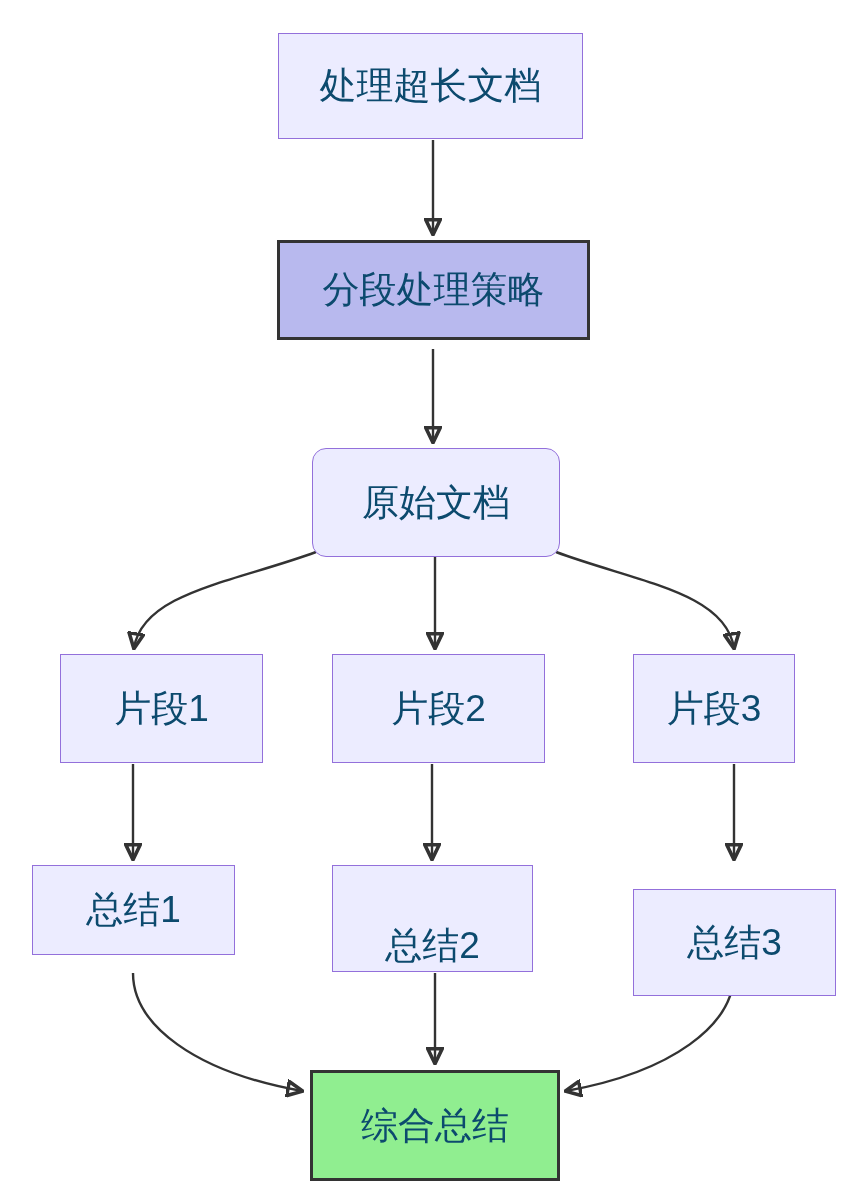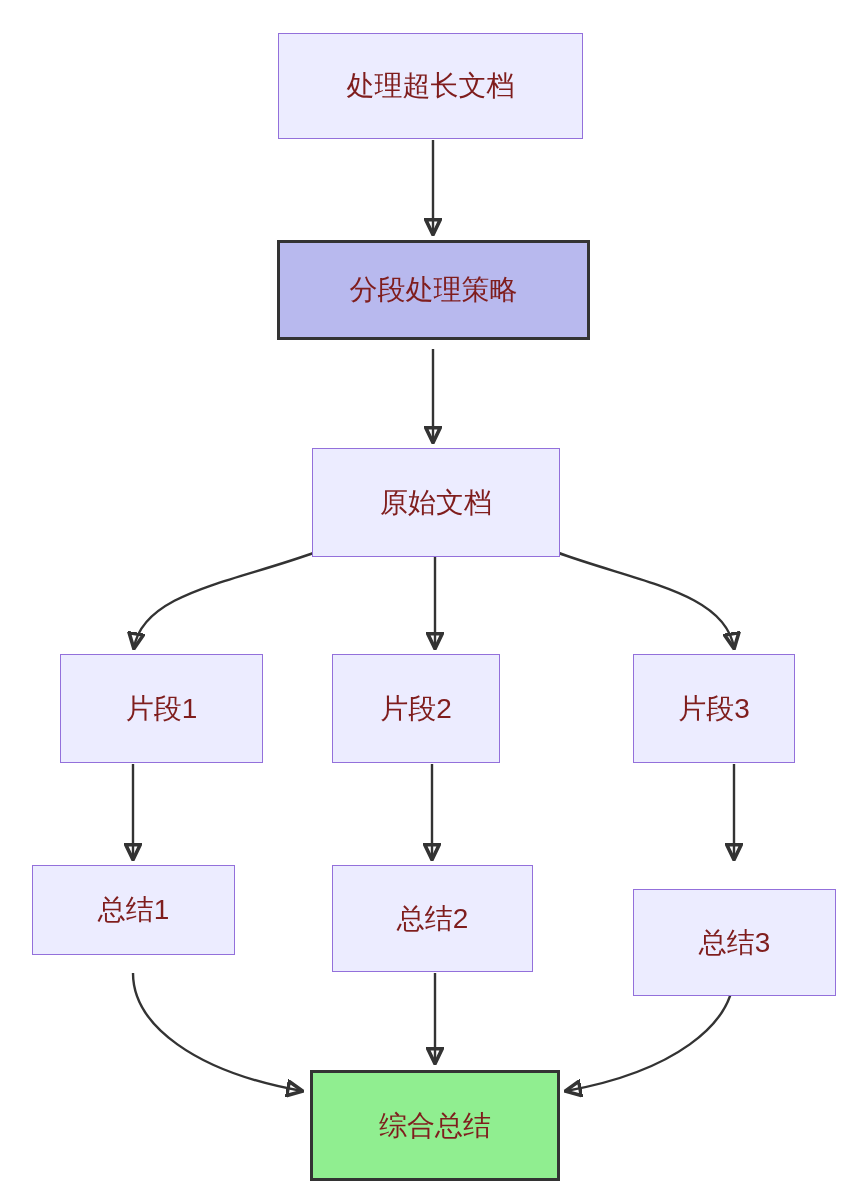--- a/index.html
+++ b/index.html
@@ -26,46 +26,46 @@
     fill: none;
     stroke: #333333;
     stroke-width: 2.4;
   }
   .node {
     position: absolute;
     display: flex;
     align-items: center;
     justify-content: center;
     box-sizing: border-box;
-    font-size: 28px;
-    color: #7f1d1d;
+    font-size: 37px;
+    color: #0c4a6e;
     text-align: center;
     white-space: nowrap;
   }
   .node--default {
     background: #ECECFF;
     border: 1.5px solid #9370DB;
   }
   .node--strategy {
     background: #B8B9EE;
     border: 3.5px solid #333333;
   }
   .node--final {
     background: #90EE90;
     border: 3.5px solid #333333;
   }
   
   .n-start    { left: 278px; top: 33px;   width: 305px; height: 106px; }
   .n-strategy { left: 277px; top: 240px;  width: 313px; height: 100px; }
-  .n-doc      { left: 312px; top: 448px;  width: 248px; height: 109px; }
+  .n-doc      { left: 312px; top: 448px;  width: 248px; height: 109px; border-radius: 14px; }
   .n-frag1    { left: 32px;  top: 654px;  width: 203px; height: 109px; margin-left: 28px; }
-  .n-frag2    { left: 332px; top: 654px;  width: 168px; height: 109px; }
+  .n-frag2    { left: 332px; top: 654px;  width: 213px; height: 109px; }
   .n-frag3    { left: 633px; top: 654px;  width: 162px; height: 109px; }
   .n-sum1     { left: 32px;  top: 865px;  width: 203px; height: 90px; }
-  .n-sum2     { left: 332px; top: 865px;  width: 201px; height: 107px; }
+  .n-sum2     { left: 332px; top: 865px;  width: 201px; height: 107px; align-items: flex-end; }
   .n-sum3     { left: 633px; top: 865px;  width: 203px; height: 107px; margin-top: 24px; }
   .n-final    { left: 310px; top: 1070px; width: 250px; height: 111px; }
 </style>
 </head>
 <body>
 
 <div class="canvas">
 
   <svg class="edges-layer" width="852" height="1196" viewBox="0 0 852 1196" xmlns="http://www.w3.org/2000/svg">
     <defs>

